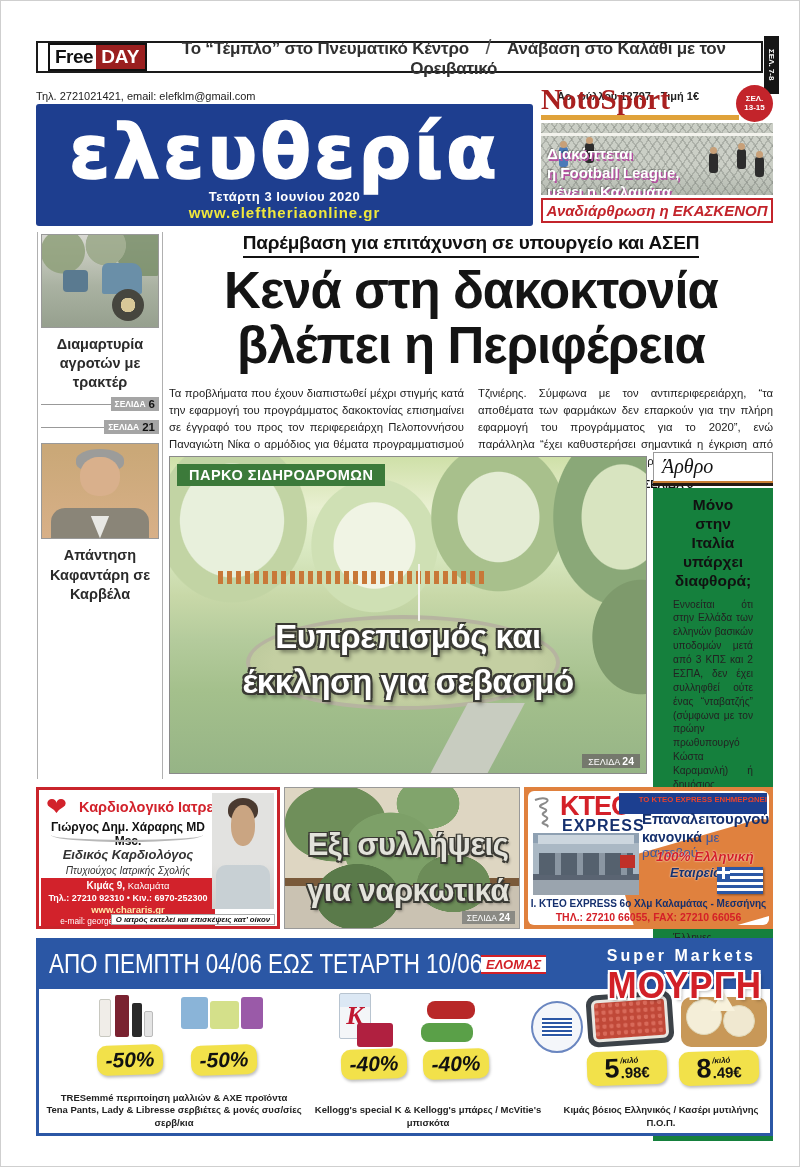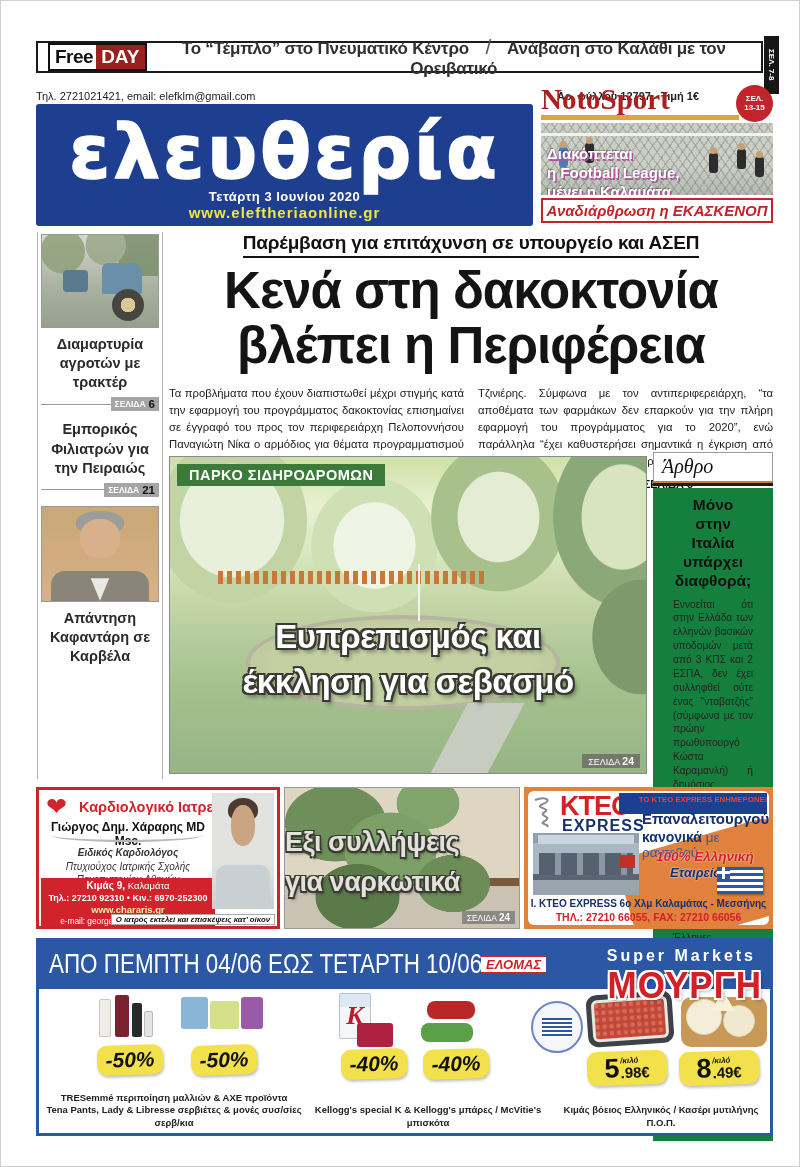--- a/index.html
+++ b/index.html
@@ -137,21 +137,21 @@
 
 
 .cardio { position:absolute; left:35px; top:786px; width:244px; height:142px; border:3px solid #c9242b;
   background:#fff; overflow:hidden; }
 .cd-heart { position:absolute; left:7px; top:2px; font-size:25px; color:#d2222b; }
 .cd-title { position:absolute; left:40px; top:9px; font-size:14.5px; font-weight:800; color:#d2222b; }
 .cd-name { position:absolute; left:4px; top:30px; width:170px; text-align:center; font-size:12px; font-weight:800; color:#111; }
 .cd-curve { position:absolute; left:12px; top:38px; width:152px; height:14px;
   border-bottom:2px solid #b8b8b8; border-radius:50%; }
 .cd-creds { position:absolute; left:2px; top:56px; width:174px; text-align:center; line-height:1.35; color:#333; }
-.cd-c1 { font-size:10px; font-weight:700; font-style:italic;text-align:center; }
+.cd-c1 { font-size:13px; font-weight:700; font-style:italic;text-align:center; }
 .cd-c2 { font-size:10px; font-style:italic; }
 .cd-red { position:absolute; left:2px; top:88px; width:174px; background:#d2222b; color:#fff;
   text-align:center; padding:2px 1px; line-height:1.25; }
 .cd-addr { font-size:9.5px; } .cd-addr b { font-size:10px; }
 .cd-tel { font-size:9px; font-weight:700; }
 .cd-site { font-size:9.5px; font-weight:800; color:#ffe9a8; }
 .cd-mail { font-size:8.3px; }
 .cd-note { position:absolute; right:2px; bottom:1px; font-size:7.8px; font-weight:700; font-style:italic;
   color:#111; border:1px solid #aaa; padding:0 4px; background:#fff; }
 .cd-photo { position:absolute; right:3px; top:3px; width:62px; height:116px; overflow:hidden;
@@ -162,23 +162,23 @@
 
 
 .drugs { position:absolute; left:283px; top:786px; width:236px; height:142px; border:1px solid #999; overflow:hidden;
   background:linear-gradient(180deg,#ded6c2 0 64%, #7a5a3a 64% 70%, #cac2b2 70% 100%); }
 .w { position:absolute; border-radius:50%; }
 .w1 { left:-6%; top:-10%; width:55%; height:70%; background:radial-gradient(ellipse,#6f8f5a 0 55%, transparent 56%); }
 .w2 { left:20%; top:10%; width:50%; height:70%; background:radial-gradient(ellipse,#7da068 0 55%, transparent 56%); }
 .w3 { left:8%; top:48%; width:46%; height:60%; background:radial-gradient(ellipse,#5a7a4a 0 55%, transparent 56%); }
 .w4 { left:52%; top:42%; width:40%; height:52%; background:radial-gradient(ellipse,#6c8c58 0 55%, transparent 56%); }
 .w5 { left:44%; top:-12%; width:34%; height:46%; background:radial-gradient(ellipse,#81a46c 0 55%, transparent 56%); }
-.dr-overlay { position:absolute; left:0; right:0; top:24%; text-align:left; color:#e2e2da; font-weight:800;
-  font-size:27px; line-height:1.5; letter-spacing:-.5px;
-  text-shadow:-1.5px -1.5px 0 #3a3a34, 1.5px -1.5px 0 #3a3a34, -1.5px 1.5px 0 #3a3a34, 1.5px 1.5px 0 #3a3a34, 2px 3px 3px rgba(0,0,0,.4); }
+.dr-overlay { position:absolute; left:0; right:0; top:24%; text-align:center; color:#e2e2da; font-weight:800;
+  font-size:31px; line-height:1.5; letter-spacing:-.5px;
+  text-shadow:-1.5px -1.5px 0 #3a3a34, 1.5px -1.5px 0 #3a3a34, -1.5px 1.5px 0 #3a3a34, 1.5px 1.5px 0 #3a3a34, 2px 3px 3px rgba(0,0,0,.4);padding-left:12px; }
 .dr-ref { position:absolute; right:4px; bottom:4px; background:#8a8a84; color:#fff; font-size:8.5px; padding:1px 5px; }
 .dr-ref b { font-size:10px; }
 
 
 .kteo { position:absolute; left:523px; top:786px; width:249px; height:142px; background:#e0813e; padding:4px; }
 .kt-in { position:relative; width:100%; height:100%; background:#fff; border-radius:6px; overflow:hidden; }
 .kt-swoosh { position:absolute; right:-26px; top:44px; width:170px; height:96px; background:#e0813e;
   transform:rotate(-16deg); border-radius:24px; }
 .kt-squig { position:absolute; left:3px; top:3px; }
 .kt-logo1 { position:absolute; left:32px; top:2px; font-size:27px; font-weight:800; color:#d42028; letter-spacing:-1px; line-height:1; }
@@ -340,21 +340,20 @@
       <div class="sb-ref">
         <span class="ln"></span>
         <span class="sb-chip">
           <span>ΣΕΛΙΔΑ</span>
             <b>6</b>
         </span>
       </div>
     </div>
 
     <div>
-      <div class="sb-cap">Εμπορικός Φιλιατρών για την Πειραιώς</div>
       <div class="sb-ref">
         <span class="ln"></span>
         <span class="sb-chip">
           <span>ΣΕΛΙΔΑ</span>
             <b>21</b>
         </span>
       </div>
     </div>
 
     <div>

